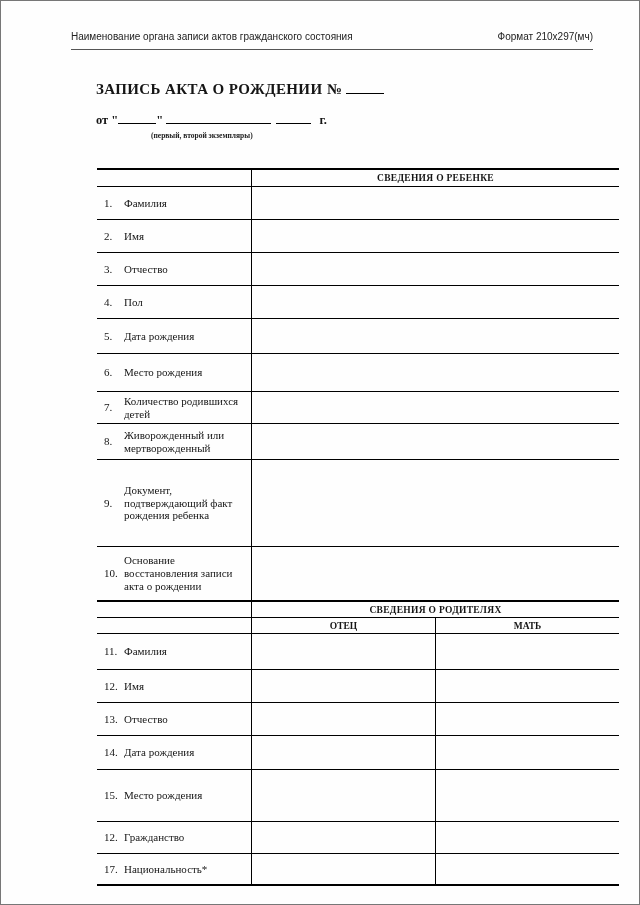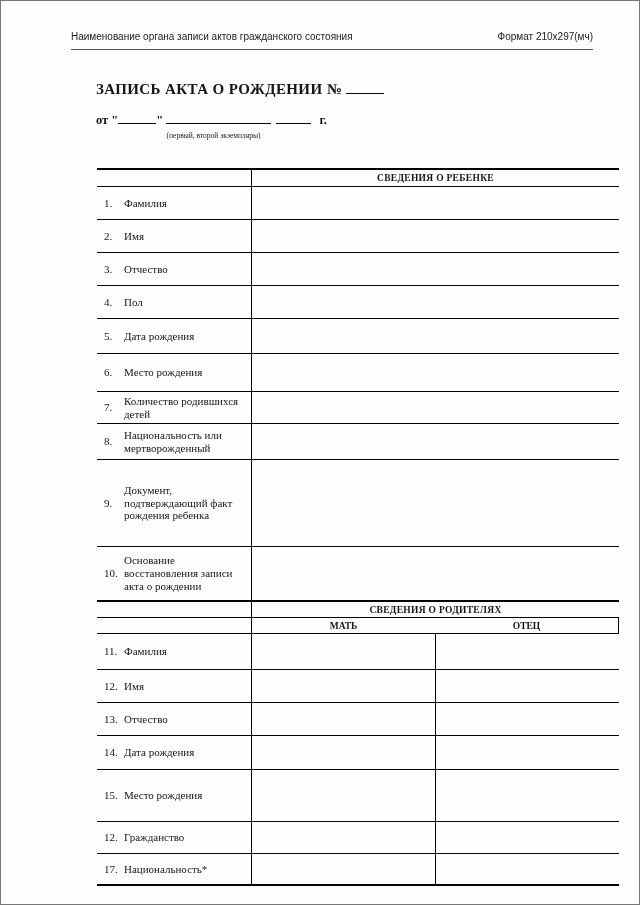--- a/index.html
+++ b/index.html
@@ -23,21 +23,21 @@
   .blank { display:inline-block; border-bottom:1px solid #000; height:10px; }
   .title .blank { width:38px; margin-left:4px; }
   .date-line {
     position:absolute; top:112px; left:95px;
     font-size:12.5px; font-weight:bold; white-space:nowrap;
   }
   .date-line .blank { height:11px; }
   .w38{ width:38px; } .w105{ width:105px; } .w35{ width:35px; margin:0 5px; }
   .date-caption {
     position:absolute; top:130px; left:150px; width:125px;
-    font-size:7.5px; text-align:center; color:#222;
+    font-size:7.5px; text-align:left; color:#222;font-weight:bold;
   }
   .form-table {
     position:absolute; top:167px; left:70px; width:522px;
     border-top:2px solid #000;
     margin-left:26px;
   }
   .row { display:flex; align-items:stretch; border-bottom:1px solid #000; }
   .row.thick { border-bottom-width:2px; }
   .cell-label {
     width:155px; flex:0 0 155px; border-right:1px solid #000;
@@ -141,21 +141,21 @@
       <div class="cell-label">
         <span class="num">7.</span>
         <span class="lbl">Количество родившихся детей</span>
       </div>
       <div class="cell-value"></div>
     </div>
 
     <div class="row" style="min-height:36px">
       <div class="cell-label">
         <span class="num">8.</span>
-        <span class="lbl">Национальность или мертворожденный</span>
+        <span class="lbl">Живорожденный или мертворожденный</span>
       </div>
       <div class="cell-value"></div>
     </div>
 
     <div class="row" style="min-height:87px">
       <div class="cell-label">
         <span class="num">9.</span>
         <span class="lbl">Документ, подтверждающий факт рождения ребенка</span>
       </div>
       <div class="cell-value"></div>
@@ -169,22 +169,22 @@
       <div class="cell-value"></div>
     </div>
 
     <div class="row hdr-row-sm">
       <div class="cell-label"></div>
       <div class="section-header-cell">СВЕДЕНИЯ О РОДИТЕЛЯХ</div>
     </div>
 
     <div class="row hdr-row-sm">
       <div class="cell-label"></div>
+      <div class="subheader-cell father">ОТЕЦ</div>
       <div class="subheader-cell">МАТЬ</div>
-      <div class="subheader-cell father">ОТЕЦ</div>
     </div>
 
     <div class="row" style="min-height:36px">
       <div class="cell-label">
         <span class="num">11.</span>
         <span class="lbl">Фамилия</span>
       </div>
       <div class="cell-value split-left"></div>
       <div class="cell-value"></div>
     </div>

